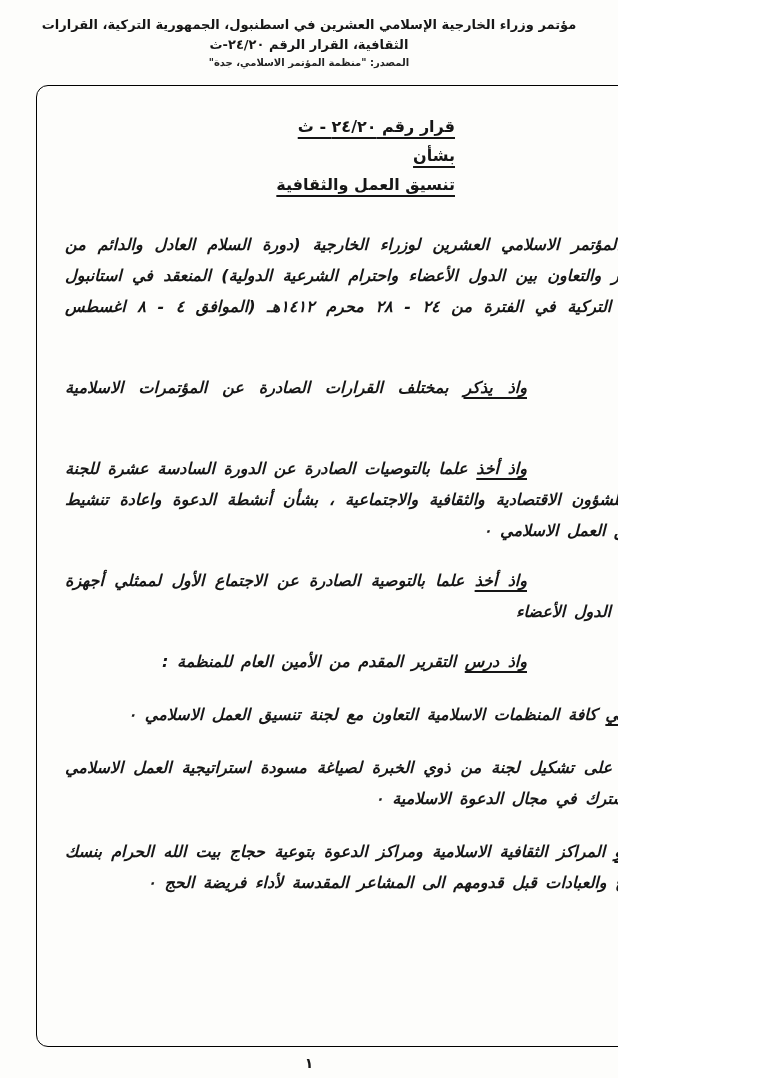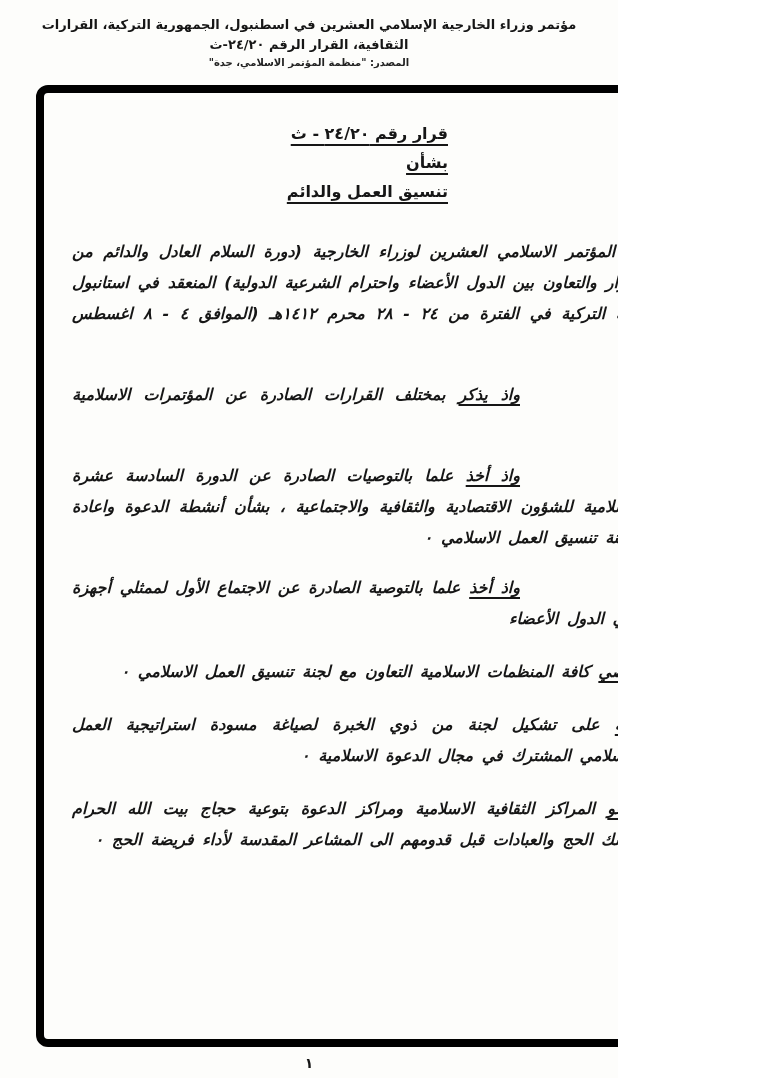--- a/index.html
+++ b/index.html
@@ -20,21 +20,21 @@
     font-size: 13px; font-weight: bold;
     text-align: center; padding: 0 14px; line-height: 1.5;
   }
   .hdr2 {
     font-size: 10px; font-weight: bold;
     text-align: center; margin-top: 3px; color: #222;
   }
   .frame {
     position: absolute; left: 36px; top: 85px;
     width: 688px; height: 962px;
-    border: 8px solid #000000;
+    border: 1px solid #000000;
     border-radius: 12px;
     padding: 26px 30px 0 28px;
     box-sizing: border-box;
     direction: rtl;
     overflow: hidden;
   }
   .title-block {
     margin: 0 238px 30px 0;
     font-size: 16px; font-weight: bold; line-height: 29px;
   }
@@ -65,32 +65,33 @@
   <div class="hdr">
     <div class="hdr1">مؤتمر وزراء الخارجية الإسلامي العشرين في اسطنبول، الجمهورية التركية، القرارات الثقافية، القرار الرقم ٢٤/٢٠-ث</div>
     <div class="hdr2">المصدر: "منظمة المؤتمر الاسلامي، جدة"</div>
   </div>
 
   <div class="frame">
 
     <div class="title-block">
       <div class="title-row"><span class="u">قرار رقم ٢٤/٢٠ - ث</span></div>
       <div class="title-row"><span class="u">بشأن</span></div>
-      <div class="title-row"><span class="u">تنسيق العمل والدائم</span></div>
+      <div class="title-row"><span class="u">تنسيق العمل والثقافية</span></div>
     </div>
 
     <p class="para preamble">ان المؤتمر الاسلامي العشرين لوزراء الخارجية (دورة السلام العادل والدائم من خلال الحوار والتعاون بين الدول الأعضاء واحترام الشرعية الدولية) المنعقد في استانبول بالجمهورية التركية في الفترة من ٢٤ - ٢٨ محرم ١٤١٢هـ (الموافق ٤ - ٨ اغسطس ١٩٩١م) ٠</p>
 
 
     <p class="para clause"><span class="lead">واذ يذكر</span> <span>بمختلف القرارات الصادرة عن المؤتمرات الاسلامية السابقة !</span></p>
 
     <p class="para clause"><span class="lead">واذ أخذ</span> <span>علما بالتوصيات الصادرة عن الدورة السادسة عشرة للجنة الاسلامية للشؤون الاقتصادية والثقافية والاجتماعية ، بشأن أنشطة الدعوة واعادة تنشيط لجنة تنسيق العمل الاسلامي ٠</span></p>
 
     <p class="para clause"><span class="lead">واذ أخذ</span> <span>علما بالتوصية الصادرة عن الاجتماع الأول لممثلي أجهزة الدعوة في الدول الأعضاء</span></p>
 
+    <p class="para clause"><span class="lead">واذ درس</span> <span>التقرير المقدم من الأمين العام للمنظمة :</span></p>
 
     <div class="item">
       <span class="item-num">١-</span>
       <p class="para item-text"><span class="lead">يوصي</span> <span>كافة المنظمات الاسلامية التعاون مع لجنة تنسيق العمل الاسلامي ٠</span></p>
     </div>
 
     <div class="item">
       <span class="item-num">٢-</span>
       <p class="para item-text"><span class="lead">الله</span> <span>على تشكيل لجنة من ذوي الخبرة لصياغة مسودة استراتيجية العمل الاسلامي المشترك في مجال الدعوة الاسلامية ٠</span></p>
     </div>

